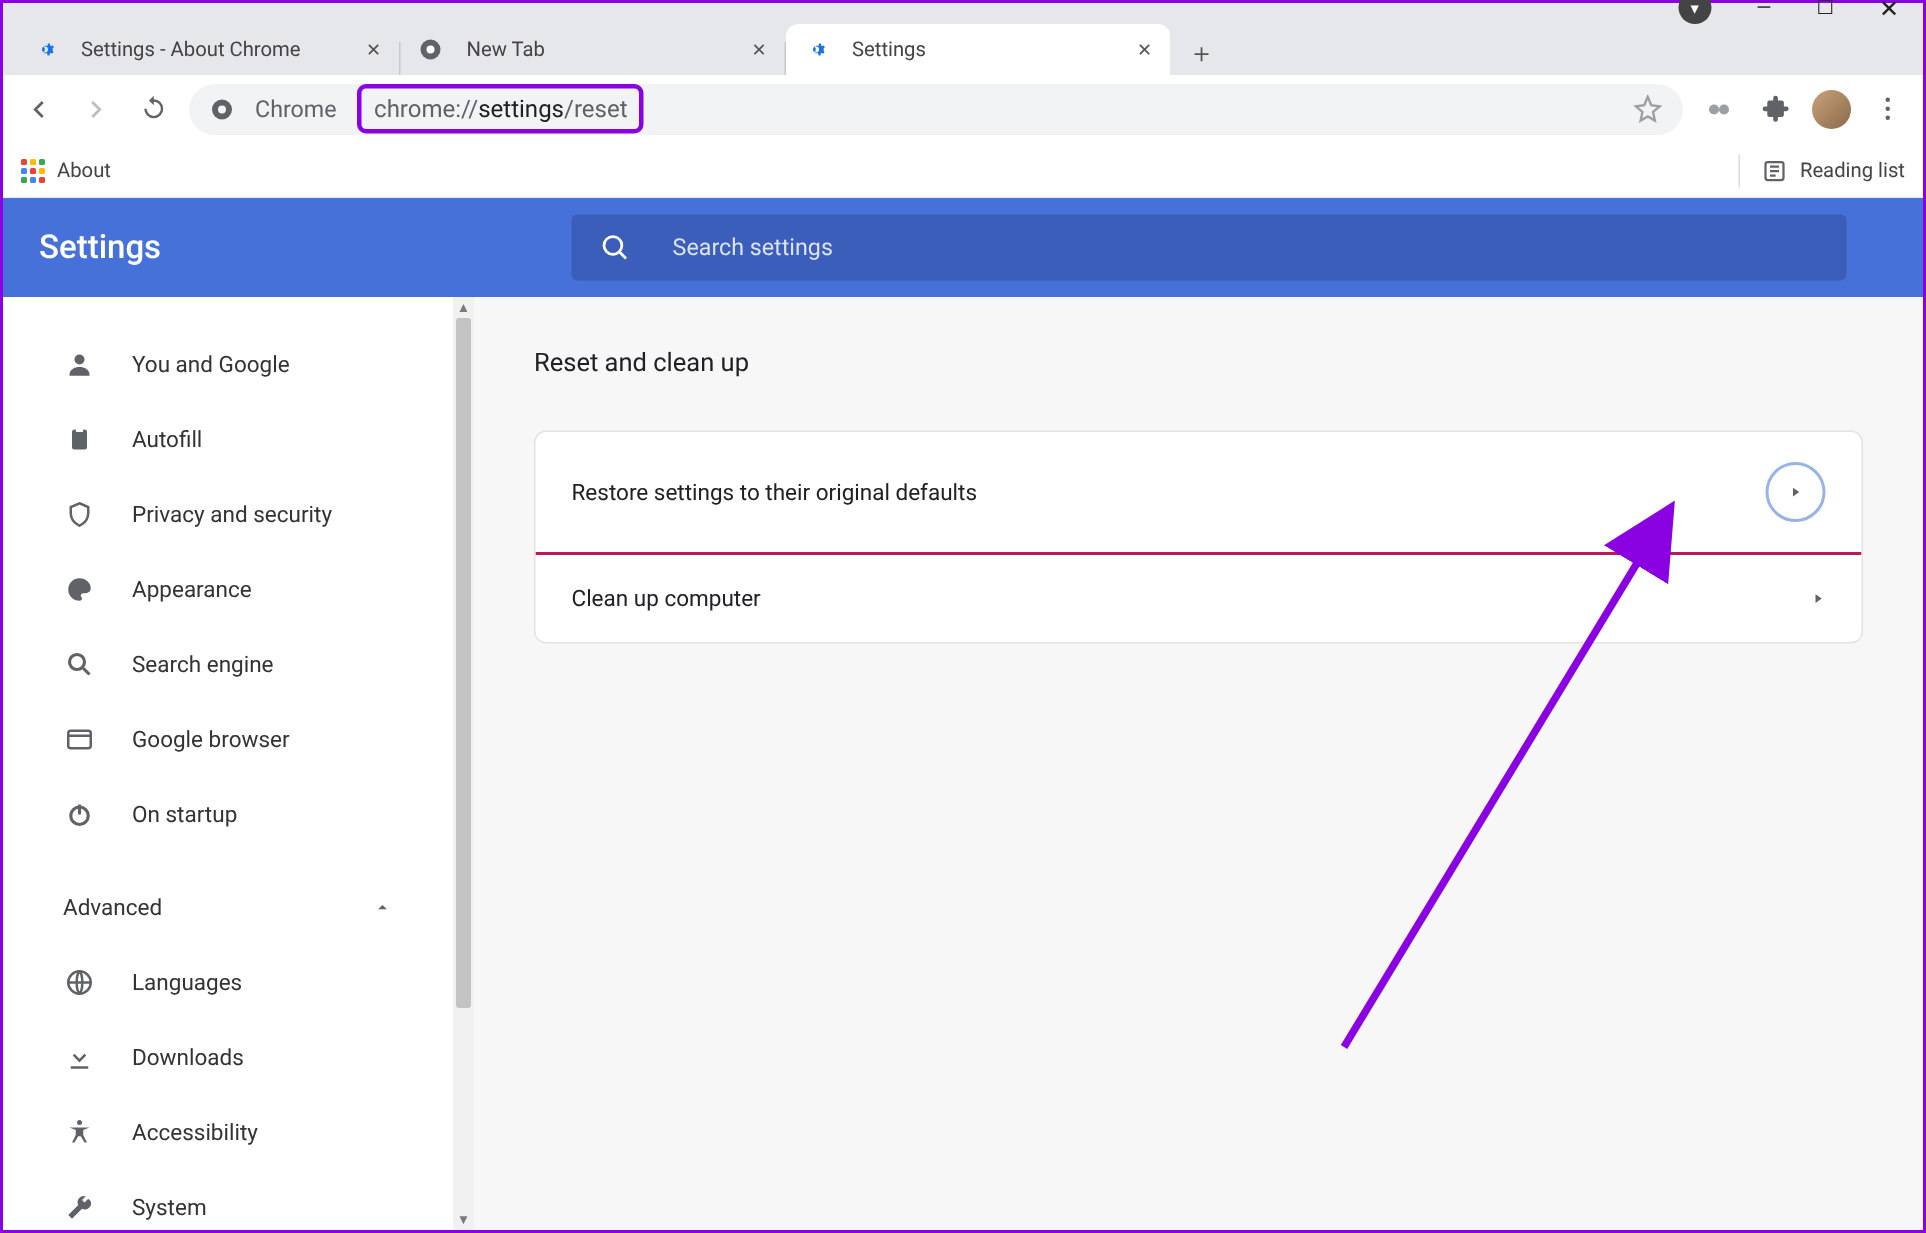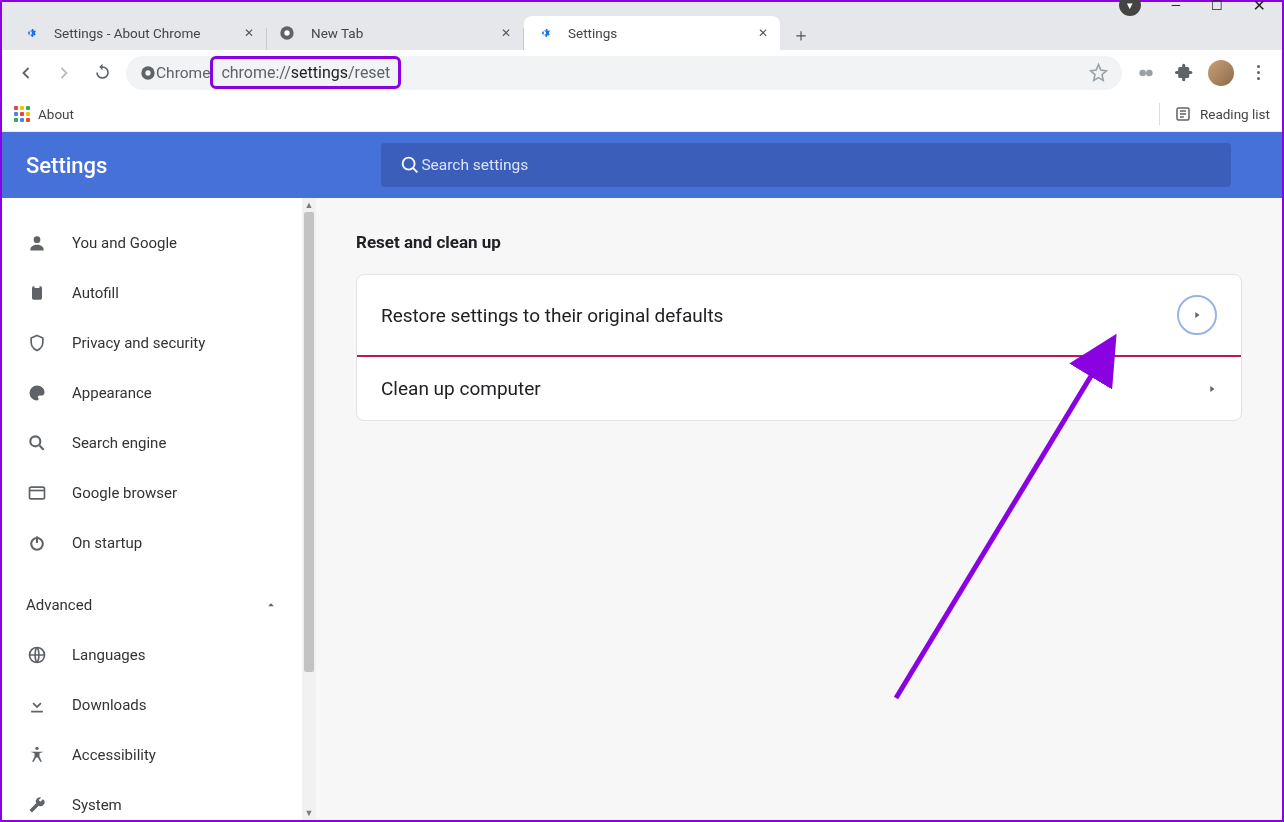--- a/index.html
+++ b/index.html
@@ -10,52 +10,52 @@
 .tab.active{background:#fff}
 .tab .tab-title{flex:1;white-space:nowrap;overflow:hidden;text-overflow:ellipsis}
 .tab .tab-close{color:#555;font-size:12px;cursor:pointer}
 .tab-sep{width:1px;height:22px;background:#c9cacd}
 .new-tab{width:30px;height:30px;display:flex;align-items:center;justify-content:center;color:#555;font-size:18px;margin-left:6px;cursor:pointer;border-radius:50%}
 .win-btns{position:absolute;right:4px;top:-2px;display:flex;gap:30px;padding-right:14px;align-items:center}
 .win-btn{font-size:13px;color:#222;cursor:pointer}
 .addr-bar{height:46px;background:#fff;display:flex;align-items:center;padding:0 10px;gap:10px;border-bottom:1px solid #fff}
 .nav-ico{width:28px;height:28px;display:flex;align-items:center;justify-content:center;color:#5f6368;border-radius:50%;cursor:pointer}
 .nav-ico.disabled{color:#bbb;cursor:default}
-.omnibox{flex:1;height:34px;background:#f1f3f4;border-radius:17px;display:flex;align-items:center;padding:0 14px;gap:0;color:#5f6368}
+.omnibox{flex:1;height:34px;background:#f1f3f4;border-radius:17px;display:flex;align-items:center;padding:0 14px;gap:14px;color:#5f6368}
 .omnibox .chrome-label{color:#5f6368;font-size:15.5px}
 .omnibox .url-wrap{border:3px solid #8a02e1;border-radius:6px;padding:4px 8px;font-size:16px;color:#202124}
 .omnibox .url-wrap .muted{color:#5f6368}
 .omnibox .spacer{flex:1}
 .tool-ico{width:28px;height:28px;display:flex;align-items:center;justify-content:center;color:#5f6368;cursor:pointer;border-radius:50%}
 .bookmark-bar{height:36px;background:#fff;display:flex;align-items:center;padding:0 12px;border-bottom:1px solid #ebebeb}
 .bm-item{display:flex;align-items:center;gap:8px;font-size:13.5px;color:#444;cursor:pointer}
 .bm-spacer{flex:1}
 .bm-sep{width:1px;height:22px;background:#ddd;margin:0 14px}
 .apps-icon{display:inline-grid;grid-template-columns:repeat(3,4px);grid-template-rows:repeat(3,4px);gap:2px}
 .apps-icon span{width:4px;height:4px;border-radius:1px}
 .content{display:flex;flex-direction:column;height:calc(822px - 10px - 38px - 46px - 36px - 4px)}
 .blue-header{height:66px;background:#4571d9;display:flex;align-items:center;padding:0 24px;gap:24px}
 .settings-title{color:#fff;font-size:22px;font-weight:500}
-.search-box{flex:1;height:44px;max-width:850px;margin-left:250px;background:#3b5ebb;border-radius:4px;display:flex;align-items:center;padding:0 18px;gap:0}
+.search-box{flex:1;height:44px;max-width:850px;margin-left:250px;background:#3b5ebb;border-radius:4px;display:flex;align-items:center;padding:0 18px;gap:27px}
 .search-box input{flex:1;background:transparent;border:none;outline:none;color:#fff;font-size:15.5px}
 .search-box input::placeholder{color:#dbe4f7}
 .main-row{flex:1;display:flex;background:#f7f7f8;overflow:hidden;position:relative}
-.sidebar{width:300px;background:#fff;padding:20px 0;overflow-y:auto}
+.sidebar{width:300px;background:#fff;padding:20px 16px;overflow-y:auto}
 .sb-item{display:flex;align-items:center;gap:24px;padding:14px 24px;font-size:15px;color:#333;cursor:pointer}
 .sb-item .ic{width:22px;height:22px;display:flex;align-items:center;justify-content:center;color:#5f6368}
 .sb-advanced{display:flex;align-items:center;justify-content:space-between;padding:16px 24px 16px 24px;font-size:15px;color:#333;cursor:pointer;margin-top:12px}
 .scroll-track{width:14px;background:#f1f1f1;position:relative}
 .scroll-thumb{position:absolute;left:2px;width:10px;background:#c3c3c3;border-radius:2px}
 .scroll-arrow{position:absolute;left:0;width:14px;height:14px;display:flex;align-items:center;justify-content:center;font-size:9px;color:#7a7a7a}
 .page{flex:1;padding:34px 40px;position:relative}
-.page h2{font-size:17px;font-weight:700;color:#202124;margin-bottom:22px}
+.page h2{font-size:17px;font-weight:400;color:#202124;margin-bottom:35px}
 .card{background:#fff;border:1px solid #e3e3e3;border-radius:8px;overflow:hidden}
 .row{display:flex;align-items:center;justify-content:space-between;padding:20px 24px;cursor:pointer}
 .row+.row{border-top:2px solid #be185d}
-.row .label{font-size:19px;color:#202124}
+.row .label{font-size:15px;color:#202124}
 .row .chev{color:#5f6368}
 .circle-highlight{border:2px solid #98b4e6;border-radius:50%;width:40px;height:40px;display:flex;align-items:center;justify-content:center}
 .annot-arrow{position:absolute;pointer-events:none}
 svg{display:block}
 .avatar{width:26px;height:26px;border-radius:50%;background:linear-gradient(135deg,#caa27a,#8a6a4a);display:inline-block}
 .menu-dots{display:flex;flex-direction:column;gap:3px}
 .menu-dots span{width:3px;height:3px;border-radius:50%;background:#5f6368}
 .heart-badge{width:22px;height:22px;border-radius:50%;background:#444;display:flex;align-items:center;justify-content:center;color:#fff;font-size:11px}
 </style>
 </head>

